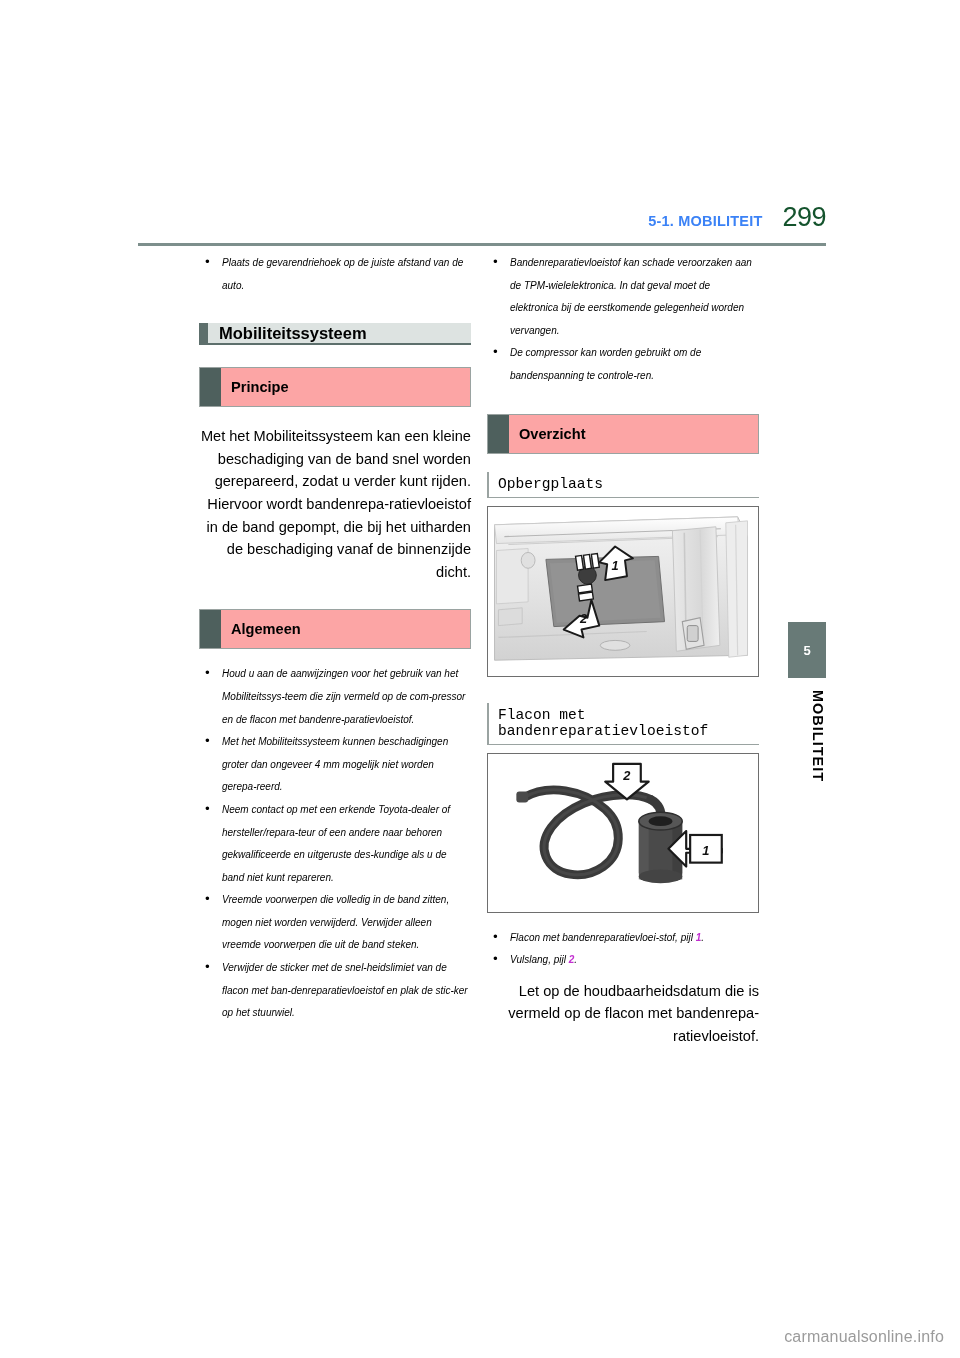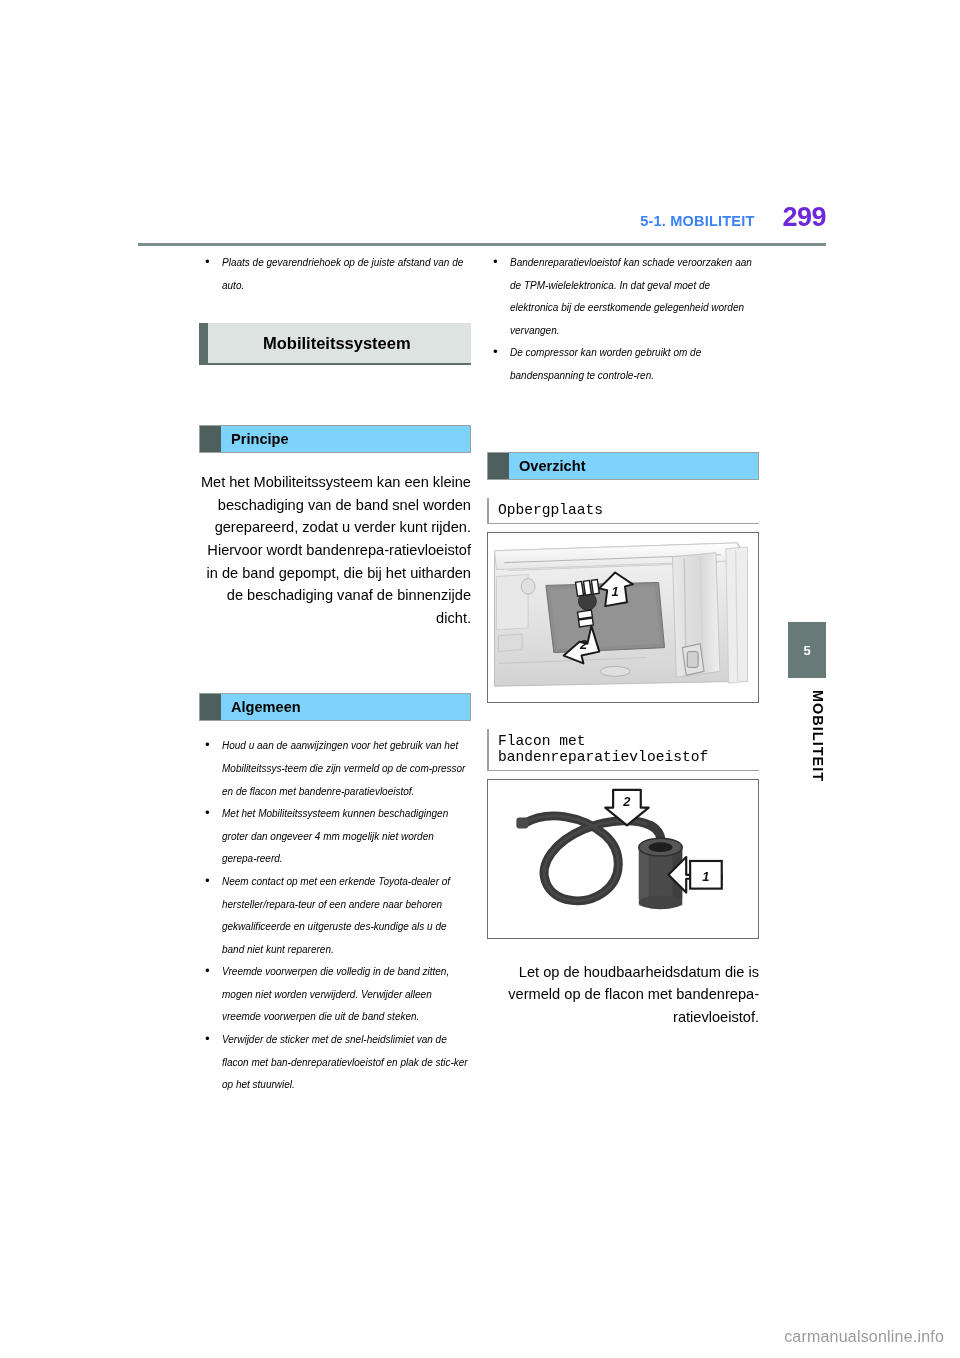--- a/index.html
+++ b/index.html
@@ -13,21 +13,21 @@
 
   
   .header-row {
     position: absolute; left: 138px; top: 202px; width: 688px;
     display: flex; align-items: baseline; justify-content: flex-end;
   }
   .chapter-label {
     font-size: 14.5px; font-weight: bold; color: #3b82f6;
     letter-spacing: 0.2px; margin-right: 20px;
   }
-  .page-number { font-size: 27px; font-weight: bold; color: #6d28d9; letter-spacing: -0.5px; margin-left: 8px; }
+  .page-number { font-size: 27px; font-weight: normal; color: #14532d; letter-spacing: -0.5px; }
   .header-rule {
     position: absolute; left: 138px; top: 243px; width: 688px; height: 3px;
     background: #7d8f8c;
   }
 
   
   .col { position: absolute; top: 252px; width: 272px; }
   .col-left  { left: 199px; }
   .col-right { left: 487px; }
 
@@ -46,33 +46,33 @@
     font-size: 13px; color: #000;
   }
   .spacer-8  { height: 8px; }
   .spacer-14 { height: 14px; }
   .spacer-18 { height: 18px; }
   .spacer-22 { height: 22px; }
   .spacer-26 { height: 26px; }
 
   
   .section-bar {
-    display: flex; align-items: stretch; height: 42px;
-    background: #dde3e1; border-bottom: 2px solid #5d6f6c; gap: 44px;
+    display: flex; align-items: stretch; height: 22px;
+    background: #dde3e1; border-bottom: 2px solid #5d6f6c;
   }
   .section-bar .tabblk { width: 9px; background: #5d6f6c; }
   .section-bar .txt {
     flex: 1; display: flex; align-items: center; padding-left: 11px;
     font-size: 16.5px; font-weight: bold; color: #000;
   }
 
   
   .sub-box {
-    display: flex; align-items: stretch; height: 28px;
-    border: 1px solid #9aa3a1; background: #7dd3fc; margin-top: 38px;
+    display: flex; align-items: stretch; height: 40px;
+    border: 1px solid #9aa3a1; background: #fca5a5;
   }
   .sub-box .tabblk { width: 21px; background: #4e605d; }
   .sub-box .txt {
     flex: 1; display: flex; align-items: center; padding-left: 10px;
     font-size: 14.6px; font-weight: bold; color: #000;
   }
 
   
   .cap-head {
     border-left: 2px solid #9aa3a1;
@@ -299,20 +299,24 @@
         <g>
           <path d="M200 96 L200 78 L182 96 L200 114 L200 100 L236 100 L236 96 Z" fill="#ffffff" stroke="#1a1a1a" stroke-width="2.2" stroke-linejoin="round"></path>
           <rect x="204" y="82" width="32" height="28" fill="#ffffff" stroke="#1a1a1a" stroke-width="2.2"></rect>
           <text x="220" y="102" font-family="Liberation Sans, sans-serif" font-size="13" font-weight="bold" font-style="italic" fill="#111" text-anchor="middle">1</text>
         </g>
       </svg>
     </div>
 
     <div class="spacer-14"></div>
 
+    <ul class="ul">
+      <li class="li"><span>Flacon met bandenreparatievloei-stof, pijl </span><span class="accent">1</span><span>.</span></li>
+      <li class="li"><span>Vulslang, pijl </span><span class="accent">2</span><span>.</span></li>
+    </ul>
 
     <div class="spacer-8"></div>
 
     <div class="para">Let op de houdbaarheidsdatum die is vermeld op de flacon met bandenrepa-ratievloeistof.</div>
 
   </div>
 
   <div class="side-tab">
     <span>5</span>
   </div>

